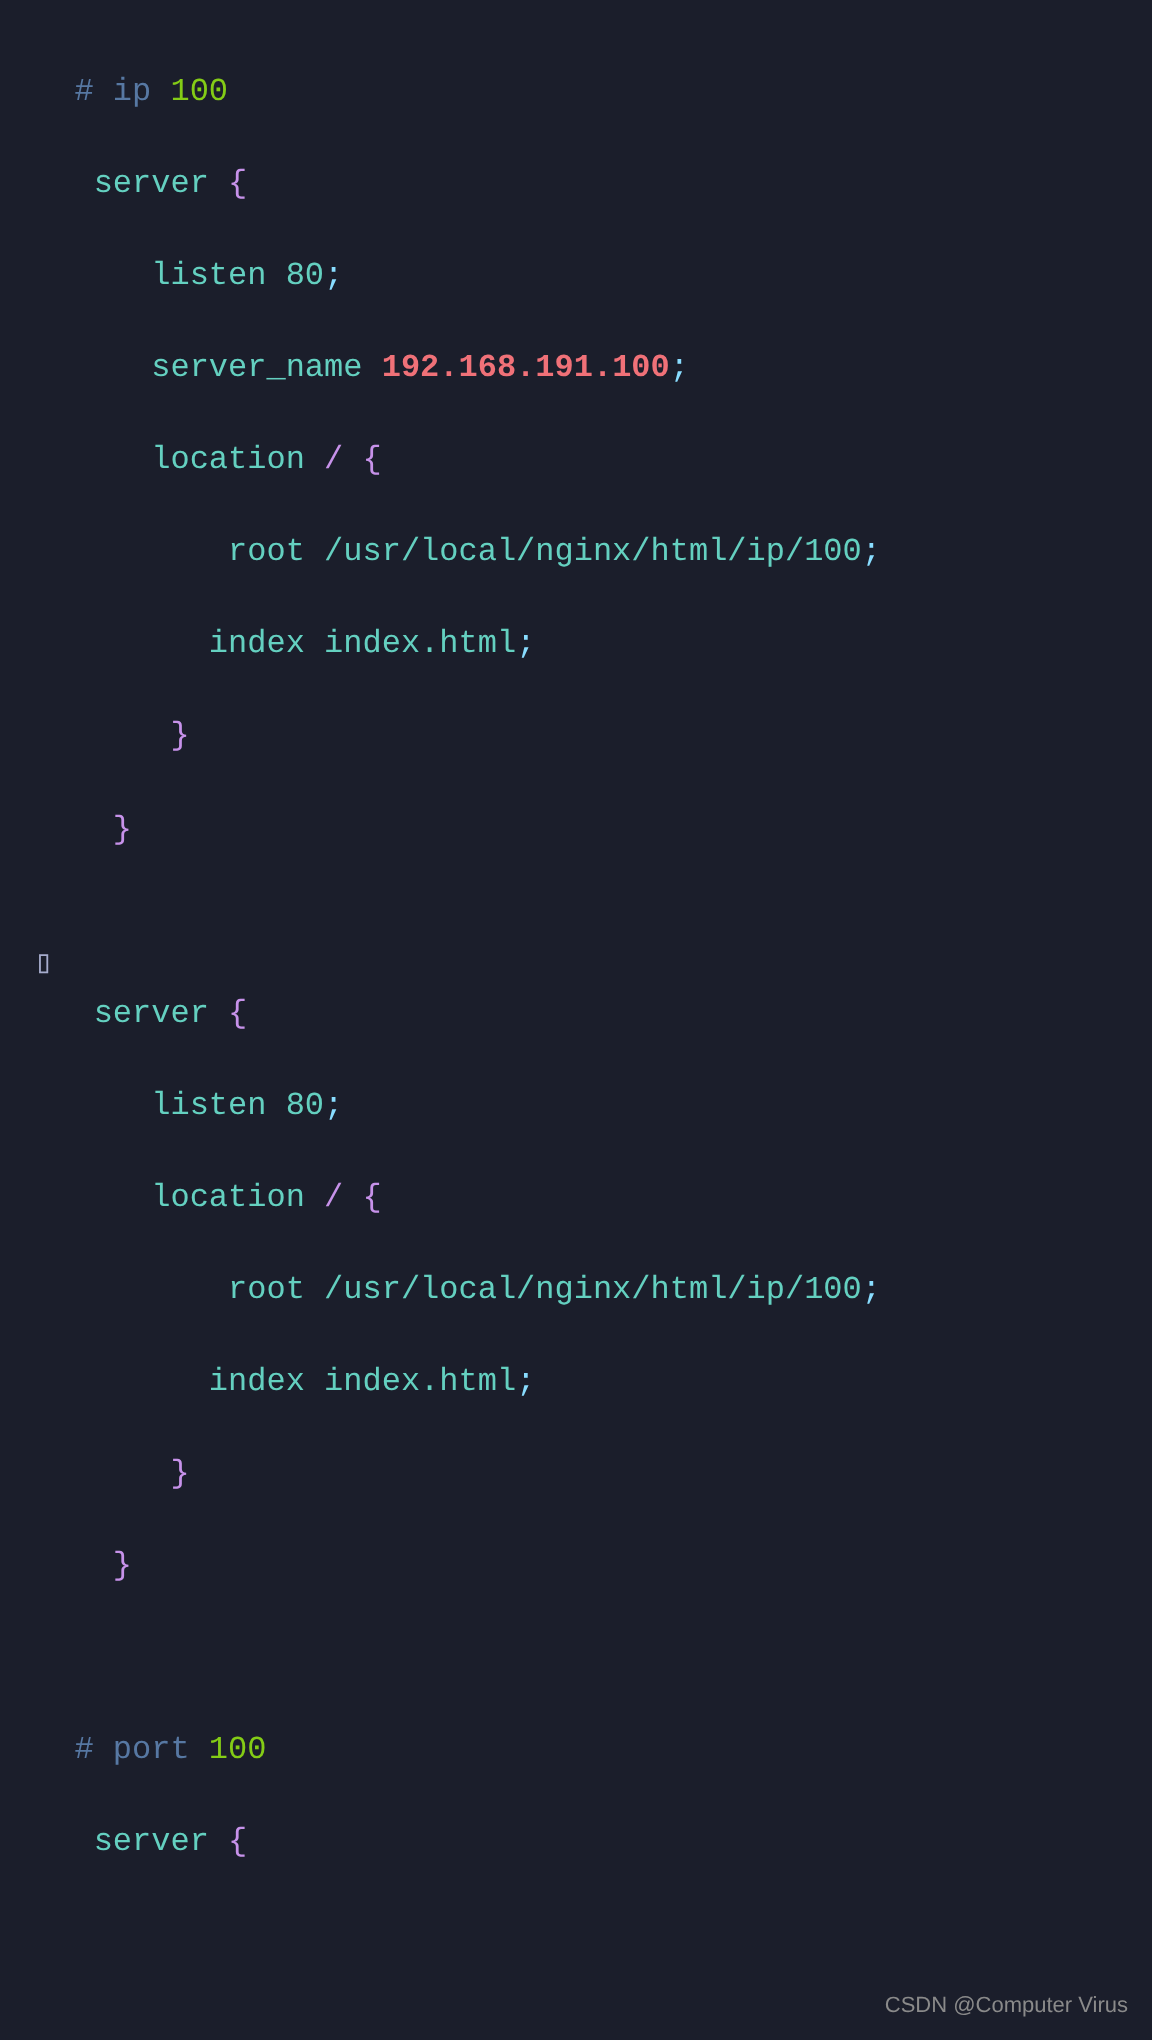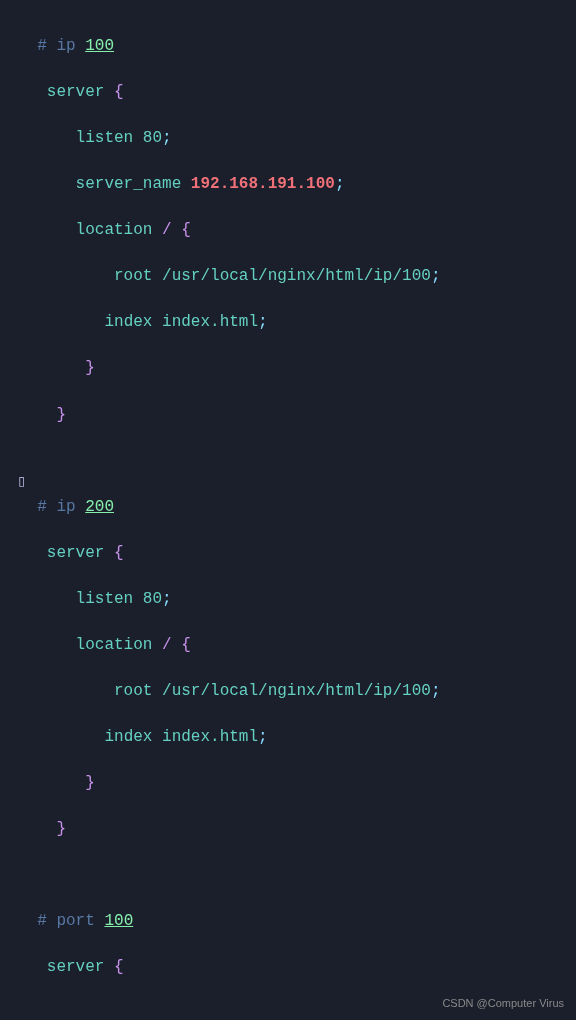--- a/index.html
+++ b/index.html
@@ -18,22 +18,21 @@
       overflow: hidden;
       position: relative;
     }
     .code-block {
       white-space: pre;
     }
     .comment {
       color: #5778a3;
     }
     .comment-num {
-      color: #86efac;
-      text-decoration: underline;
+      color: #84cc16;
     }
     .keyword {
       color: #64d0c0;
       text-align: center;
     }
     .string {
       color: #f07178;
       font-weight: bold;
     }
     .punct {
@@ -70,21 +69,20 @@
 <span class="line">  <span class="comment"># ip </span><span class="comment-num">100</span></span>
 <span class="line">   <span class="keyword">server</span> <span class="brace">{</span></span>
 <span class="line">      <span class="keyword">listen</span> <span class="keyword">80</span><span class="punct">;</span></span>
 <span class="line">      <span class="keyword">server_name</span> <span class="string">192.168.191.100</span><span class="punct">;</span></span>
 <span class="line">      <span class="keyword">location</span> <span class="slash">/</span> <span class="brace">{</span></span>
 <span class="line">          <span class="keyword">root</span> <span class="keyword">/usr/local/nginx/html/ip/100</span><span class="punct">;</span></span>
 <span class="line">         <span class="keyword">index</span> <span class="keyword">index.html</span><span class="punct">;</span></span>
 <span class="line">       <span class="brace">}</span></span>
 <span class="line">    <span class="brace">}</span></span>
 <span class="line"> </span>
-<span class="line">  <span class="comment"># ip </span><span class="comment-num">200</span></span>
 <span class="line">   <span class="keyword">server</span> <span class="brace">{</span></span>
 <span class="line">      <span class="keyword">listen</span> <span class="keyword">80</span><span class="punct">;</span></span>
 <span class="line">      <span class="keyword">location</span> <span class="slash">/</span> <span class="brace">{</span></span>
 <span class="line">          <span class="keyword">root</span> <span class="keyword">/usr/local/nginx/html/ip/100</span><span class="punct">;</span></span>
 <span class="line">         <span class="keyword">index</span> <span class="keyword">index.html</span><span class="punct">;</span></span>
 <span class="line">       <span class="brace">}</span></span>
 <span class="line">    <span class="brace">}</span></span>
 <span class="line"> </span>
 <span class="line">  <span class="comment"># port </span><span class="comment-num">100</span></span>
 <span class="line">   <span class="keyword">server</span> <span class="brace">{</span></span>

